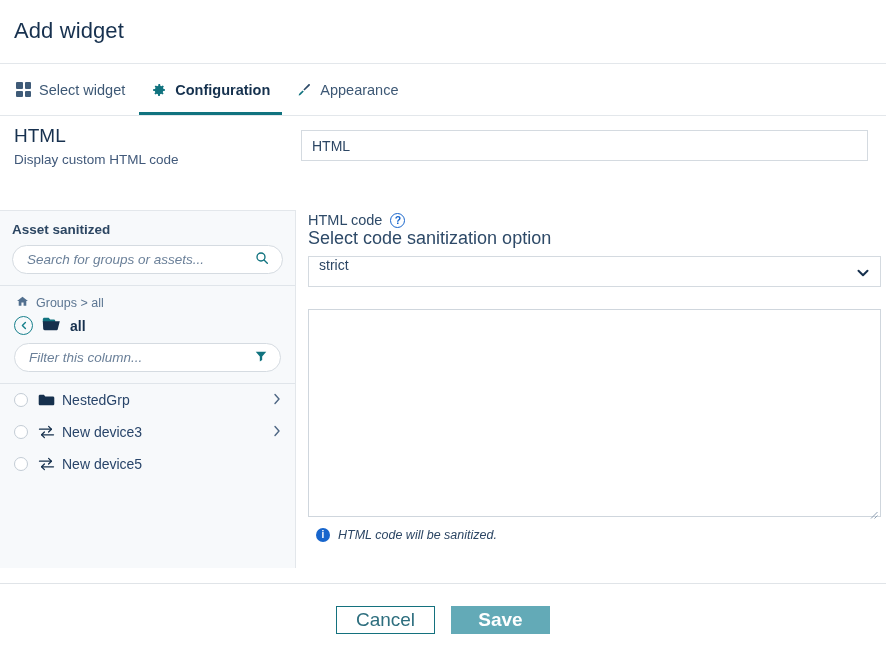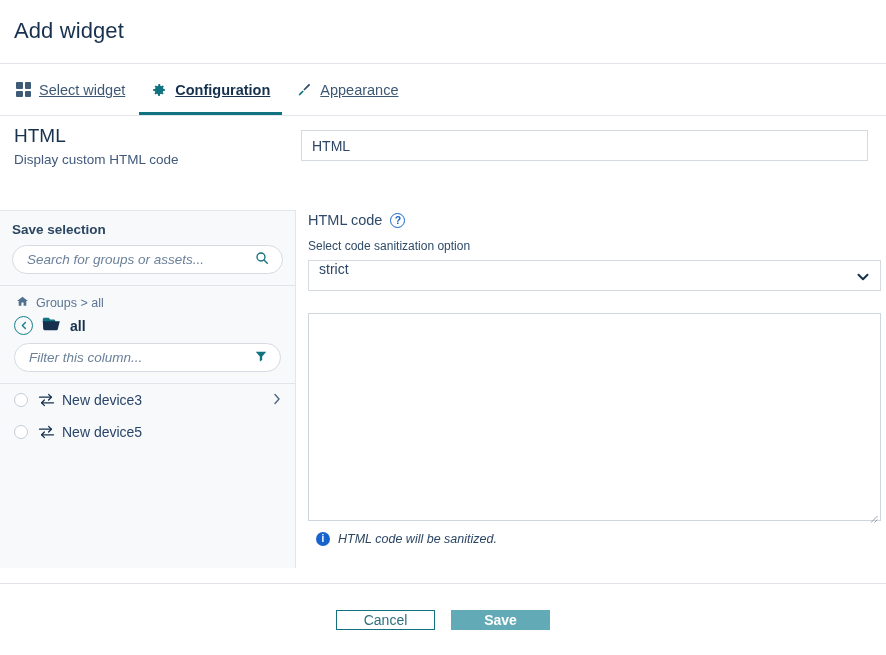--- a/index.html
+++ b/index.html
@@ -47,21 +47,20 @@
   .tab {
     display: flex;
     align-items: center;
     gap: 8px;
     height: 51px;
     font-size: 14.5px;
     color: #3d5875;
     cursor: pointer;
     position: relative;
     padding: 0 2px;
-    text-decoration: underline;
   }
   .tab.active { color: #15314e; font-weight: bold; }
   .tab.active::after {
     content: "";
     position: absolute;
     left: -10px; right: -10px; bottom: 0;
     height: 3px;
     background: #11737f;
   }
   .tab-icon { display: flex; align-items: center; }
@@ -211,21 +210,21 @@
     border: 1.5px solid #1765cc;
     color: #1765cc;
     font-size: 10.5px;
     font-weight: bold;
     display: flex;
     align-items: center;
     justify-content: center;
     cursor: pointer;
     line-height: 1;
   }
-  .sanitize-label { font-size: 12px; color: #2e4a68; margin-top: 11px; }
+  .sanitize-label { font-size: 18px; color: #2e4a68; }
   .select-box {
     margin-top: 7px;
     width: 100%;
     height: 31px;
     border: 1px solid #d4dae0;
     background: #fff;
     display: flex;
     align-items: flex-start;
     padding: 0 10px;
     font-size: 14px;
@@ -284,23 +283,23 @@
   }
   .footer {
     position: absolute;
     top: 584px; left: 0; right: 0; bottom: 0;
     display: flex;
     align-items: center;
     justify-content: center;
     gap: 16px;
   }
   .btn {
-    height: 20px;
+    height: 28px;
     min-width: 100px;
-    font-size: 14px;
+    font-size: 19px;
     display: flex;
     align-items: center;
     justify-content: center;
     cursor: pointer;
     padding: 0 18px;
     font-family: "Liberation Sans", sans-serif;
   }
   .btn-cancel {
     border: 1px solid #14717e;
     background: #fff;
@@ -360,21 +359,21 @@
 <div class="widget-info">
   <div class="widget-name">HTML</div>
   <div class="widget-desc">Display custom HTML code</div>
 </div>
 
 <div class="title-block">
   <input class="text-input" type="text" value="HTML" style="">
 </div>
 
 <div class="asset-panel">
-  <div class="asset-heading">Save selection</div>
+  <div class="asset-heading">Asset sanitized</div>
 
   <div class="pill-input">
     <input type="text" placeholder="Search for groups or assets..." style="">
     <span>
       <svg width="16" height="16" viewBox="0 0 24 24" fill="none" stroke="#11737f" stroke-width="2">
         <circle cx="10.5" cy="10.5" r="6"></circle>
         <line x1="15" y1="15" x2="20" y2="20" stroke-linecap="round"></line>
       </svg>
     </span>
   </div>
@@ -409,20 +408,34 @@
     <input type="text" placeholder="Filter this column..." style="">
     <span>
       <svg width="14" height="14" viewBox="0 0 24 24" fill="#11737f">
         <path d="M3 4.5h18l-7 8.2v6.3l-4 2.3v-8.6z"></path>
       </svg>
     </span>
   </div>
 
   <div class="asset-list">
 
+    <div class="asset-row">
+      <span class="radio"></span>
+      <span class="row-icon">
+        <svg width="17" height="13" viewBox="0 0 24 18" fill="#16304d">
+          <path d="M1 3c0-1.1.9-2 2-2h5.3l2 2.3H21c1.1 0 2 .9 2 2v8.5c0 1.1-.9 2-2 2H3c-1.1 0-2-.9-2-2V3z"></path>
+        </svg>
+      </span>
+      <span class="row-text">NestedGrp</span>
+      <span class="row-chevron">
+        <svg width="8" height="12" viewBox="0 0 8 12" fill="none" stroke="#4d6683" stroke-width="1.4">
+          <polyline points="2,1.5 6,6 2,10.5" stroke-linecap="round" stroke-linejoin="round"></polyline>
+        </svg>
+      </span>
+    </div>
 
     <div class="asset-row">
       <span class="radio"></span>
       <span class="row-icon">
         <svg width="17" height="14" viewBox="0 0 24 20" fill="none" stroke="#16304d" stroke-width="1.8" stroke-linecap="round" stroke-linejoin="round">
           <line x1="2" y1="6" x2="19" y2="6"></line>
           <polyline points="15,2 19,6 15,10" fill="none"></polyline>
           <line x1="22" y1="14" x2="5" y2="14"></line>
           <polyline points="9,10 5,14 9,18" fill="none"></polyline>
         </svg>

